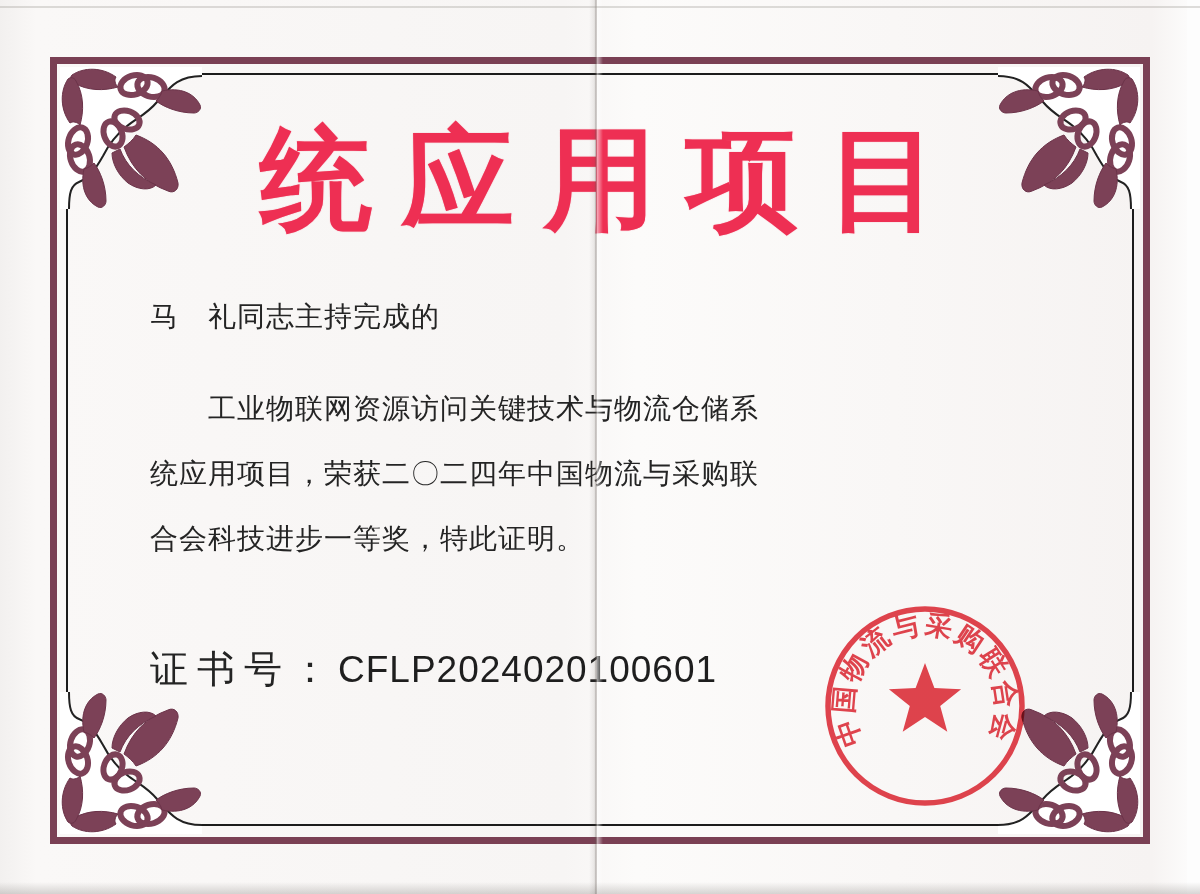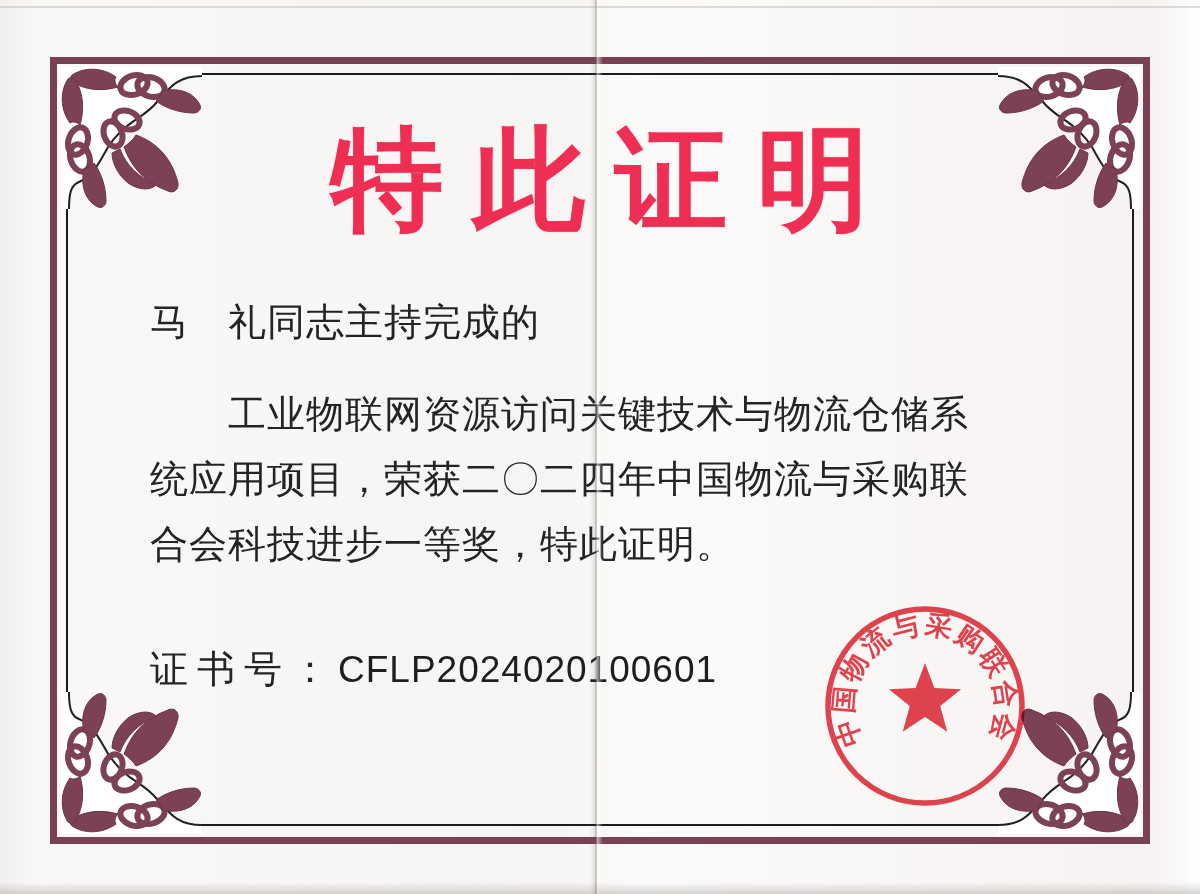--- a/index.html
+++ b/index.html
@@ -45,21 +45,21 @@
   
   .title {
     position: absolute; top: 122px; left: 0; width: 100%;
     text-align: center; text-indent: 30px; letter-spacing: 30px;
     font-size: 112px; line-height: 1.05; font-weight: bold;
     color: #ee2f53; z-index: 5; margin: 0;
     text-shadow: 0 0 1px rgba(238,47,83,0.6);
   }
   .body-line {
     position: absolute; left: 150px; width: 950px;
-    font-size: 38px; letter-spacing: 1px; color: #242424; z-index: 5;
+    font-size: 28px; letter-spacing: 1px; color: #242424; z-index: 5;
     white-space: pre; line-height: 1.2;
   }
   .line-recipient { top: 300px; }
   .line-body1 { top: 392px; }
   .line-body2 { top: 457px; }
   .line-body3 { top: 522px; }
   .cert-no-row { position: absolute; left: 150px; top: 644px; z-index: 5; }
   .cert-no-label {
     font-size: 38px; letter-spacing: 9px; color: #242424;
     font-family: "Liberation Serif", "DejaVu Serif", serif;
@@ -160,21 +160,21 @@
       <ellipse cx="30" cy="101" rx="9.5" ry="14" fill="none" stroke="#7c4157" stroke-width="6" transform="rotate(-18 30 101)"></ellipse>
       <path d="M20,66 C10,52 10,34 18,22 C20,20 24,20 26,24 C34,38 34,54 30,68 C27,65 23,64 20,66 Z"></path>
       <path d="M34,112 C30,130 36,144 48,150 C52,152 56,148 56,144 C56,128 50,114 44,106 C41,109 38,111 34,112 Z"></path>
       <ellipse cx="63" cy="77" rx="13" ry="9" fill="none" stroke="#7c4157" stroke-width="6" transform="rotate(70 63 77)"></ellipse>
       <ellipse cx="77" cy="63" rx="13" ry="9" fill="none" stroke="#7c4157" stroke-width="6" transform="rotate(20 77 63)"></ellipse>
       <path d="M86,78 C108,86 122,102 128,126 C129,132 124,137 118,134 C96,126 82,112 74,90 C78,87 83,83 86,78 Z"></path>
       <path d="M70,92 C76,108 88,120 106,128 C100,134 88,133 78,126 C68,118 62,106 62,96 Z"></path>
     </g>
   </svg>
 
-  <h1 class="title">特此证明</h1>
+  <h1 class="title">统应用项目</h1>
 
   <div class="body-line line-recipient">马　礼同志主持完成的</div>
   <div class="body-line line-body1">　　工业物联网资源访问关键技术与物流仓储系</div>
   <div class="body-line line-body2">统应用项目，荣获二〇二四年中国物流与采购联</div>
   <div class="body-line line-body3">合会科技进步一等奖，特此证明。</div>
 
   <div class="cert-no-row">
     <span class="cert-no-label">证书号：</span><span class="cert-no-value">CFLP2024020100601</span>
   </div>
 

